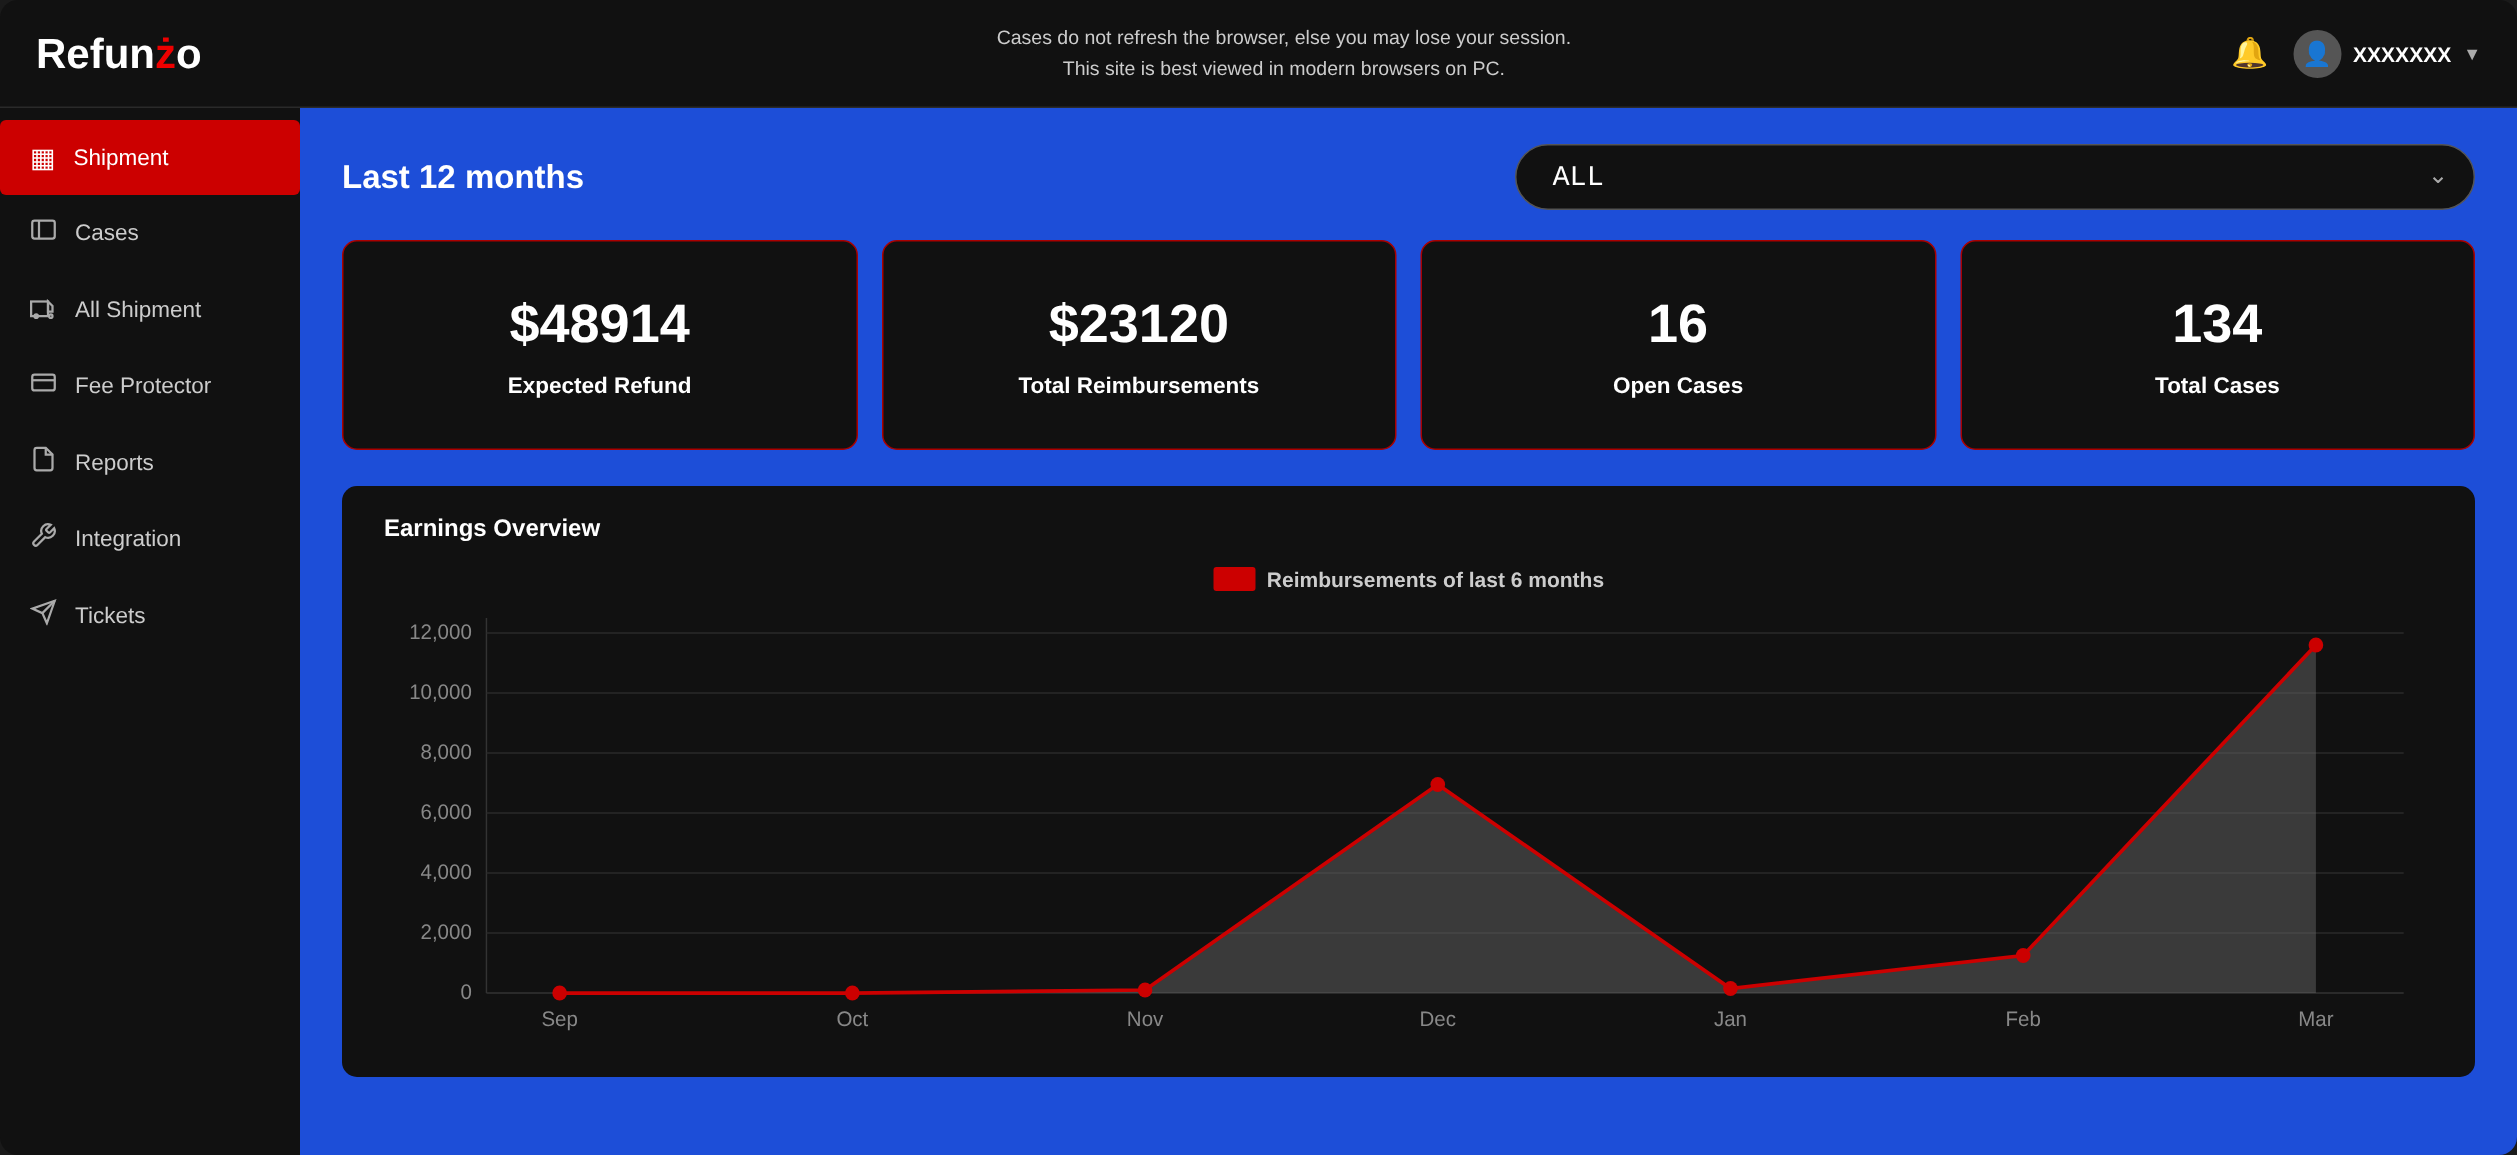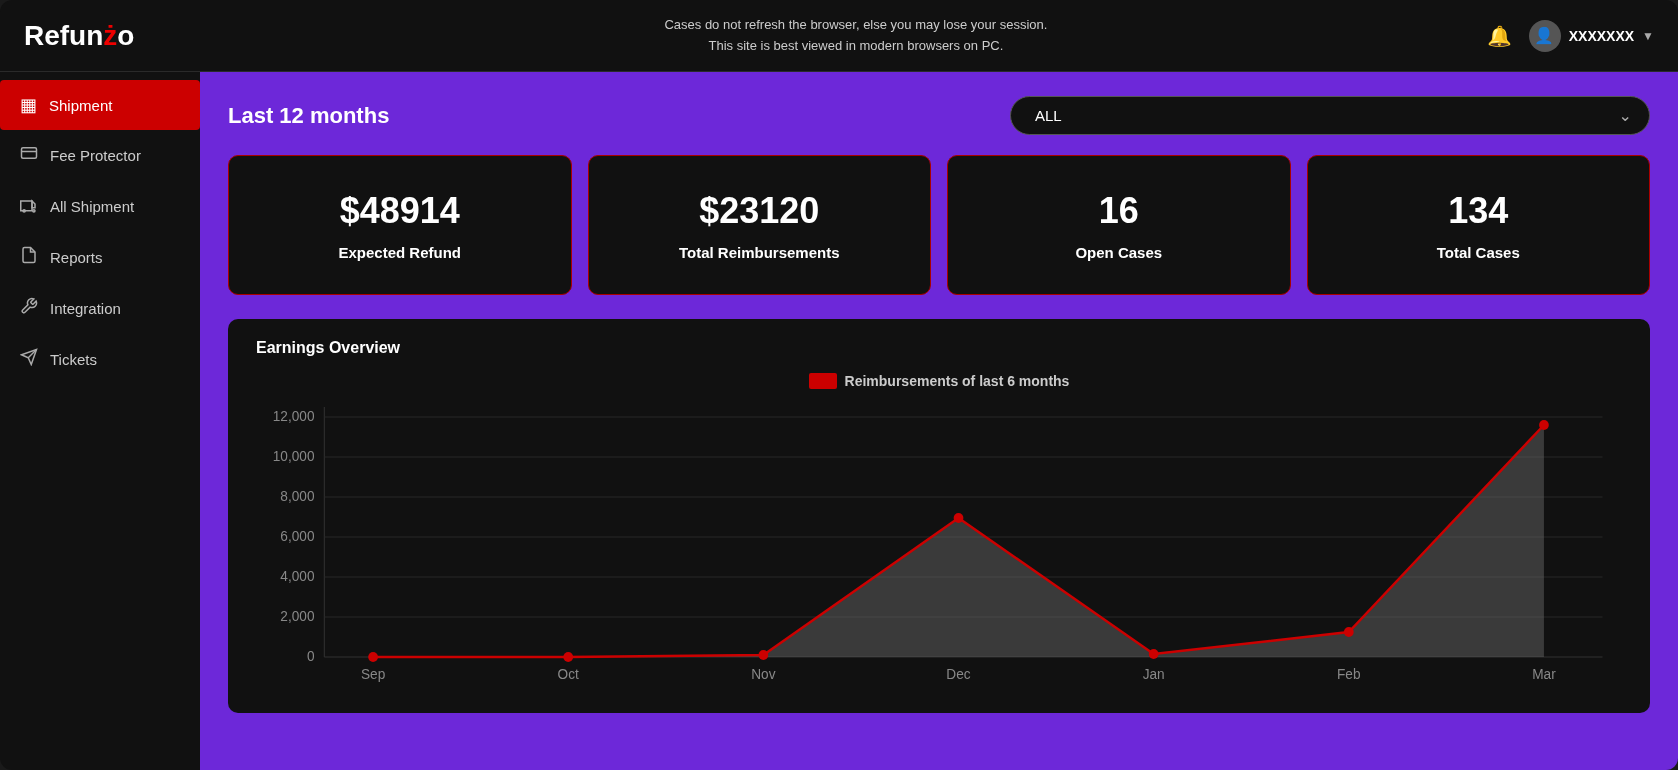--- a/index.html
+++ b/index.html
@@ -93,21 +93,21 @@
     .sidebar-item.active {
       background: #cc0000;
       color: #fff;
       border-radius: 4px;
     }
     .sidebar-icon { font-size: 18px; }
 
     
     .main {
       flex: 1;
-      background: #6d28d9;
+      background: #1d4ed8;
       padding: 24px 28px;
       overflow-y: auto;
     }
 
     
     .top-bar {
       display: flex;
       align-items: center;
       justify-content: space-between;
       margin-bottom: 20px;
@@ -115,25 +115,26 @@
     .period-label {
       font-size: 22px;
       font-weight: bold;
       color: #fff;
     }
     .filter-select {
       background: #111;
       border: 1.5px solid #555;
       border-radius: 50px;
       color: #fff;
-      font-size: 15px;
+      font-size: 19px;
       padding: 10px 24px;
       width: 640px;
       appearance: none;
       cursor: pointer;
+      font-family: Liberation Mono, monospace;
     }
     .select-wrapper {
       position: relative;
       width: 640px;
     }
     .select-wrapper::after {
       content: '⌄';
       position: absolute;
       right: 18px;
       top: 50%;
@@ -236,36 +237,45 @@
 <div class="body">
 
   <div class="sidebar">
     <div class="sidebar-item active">
       <span class="sidebar-icon">▦</span>
       <span>Shipment</span>
     </div>
     <div class="sidebar-item">
       <span class="sidebar-icon">
         <svg width="18" height="18" viewBox="0 0 24 24" fill="none" stroke="#aaa" stroke-width="2">
-            <rect x="2" y="5" width="20" height="14" rx="2"></rect>
-            <line x1="2" y1="10" x2="22" y2="10"></line>
-          </svg>
-      </span>
-      <span>Fee Protector</span>
+            <rect x="2" y="4" width="20" height="16" rx="2"></rect>
+            <line x1="8" y1="4" x2="8" y2="20"></line>
+          </svg>
+      </span>
+      <span>Cases</span>
     </div>
     <div class="sidebar-item">
       <span class="sidebar-icon">
         <svg width="18" height="18" viewBox="0 0 24 24" fill="none" stroke="#aaa" stroke-width="2">
             <rect x="1" y="8" width="15" height="13"></rect>
             <path d="M16 8l4 4v5h-4V8z"></path>
             <circle cx="5.5" cy="21" r="1.5"></circle>
             <circle cx="18.5" cy="21" r="1.5"></circle>
           </svg>
       </span>
       <span>All Shipment</span>
+    </div>
+    <div class="sidebar-item">
+      <span class="sidebar-icon">
+        <svg width="18" height="18" viewBox="0 0 24 24" fill="none" stroke="#aaa" stroke-width="2">
+            <rect x="2" y="5" width="20" height="14" rx="2"></rect>
+            <line x1="2" y1="10" x2="22" y2="10"></line>
+          </svg>
+      </span>
+      <span>Fee Protector</span>
     </div>
     <div class="sidebar-item">
       <span class="sidebar-icon">
         <svg width="18" height="18" viewBox="0 0 24 24" fill="none" stroke="#aaa" stroke-width="2">
             <path d="M14 2H6a2 2 0 0 0-2 2v16a2 2 0 0 0 2 2h12a2 2 0 0 0 2-2V8z"></path>
             <polyline points="14 2 14 8 20 8"></polyline>
           </svg>
       </span>
       <span>Reports</span>
     </div>

